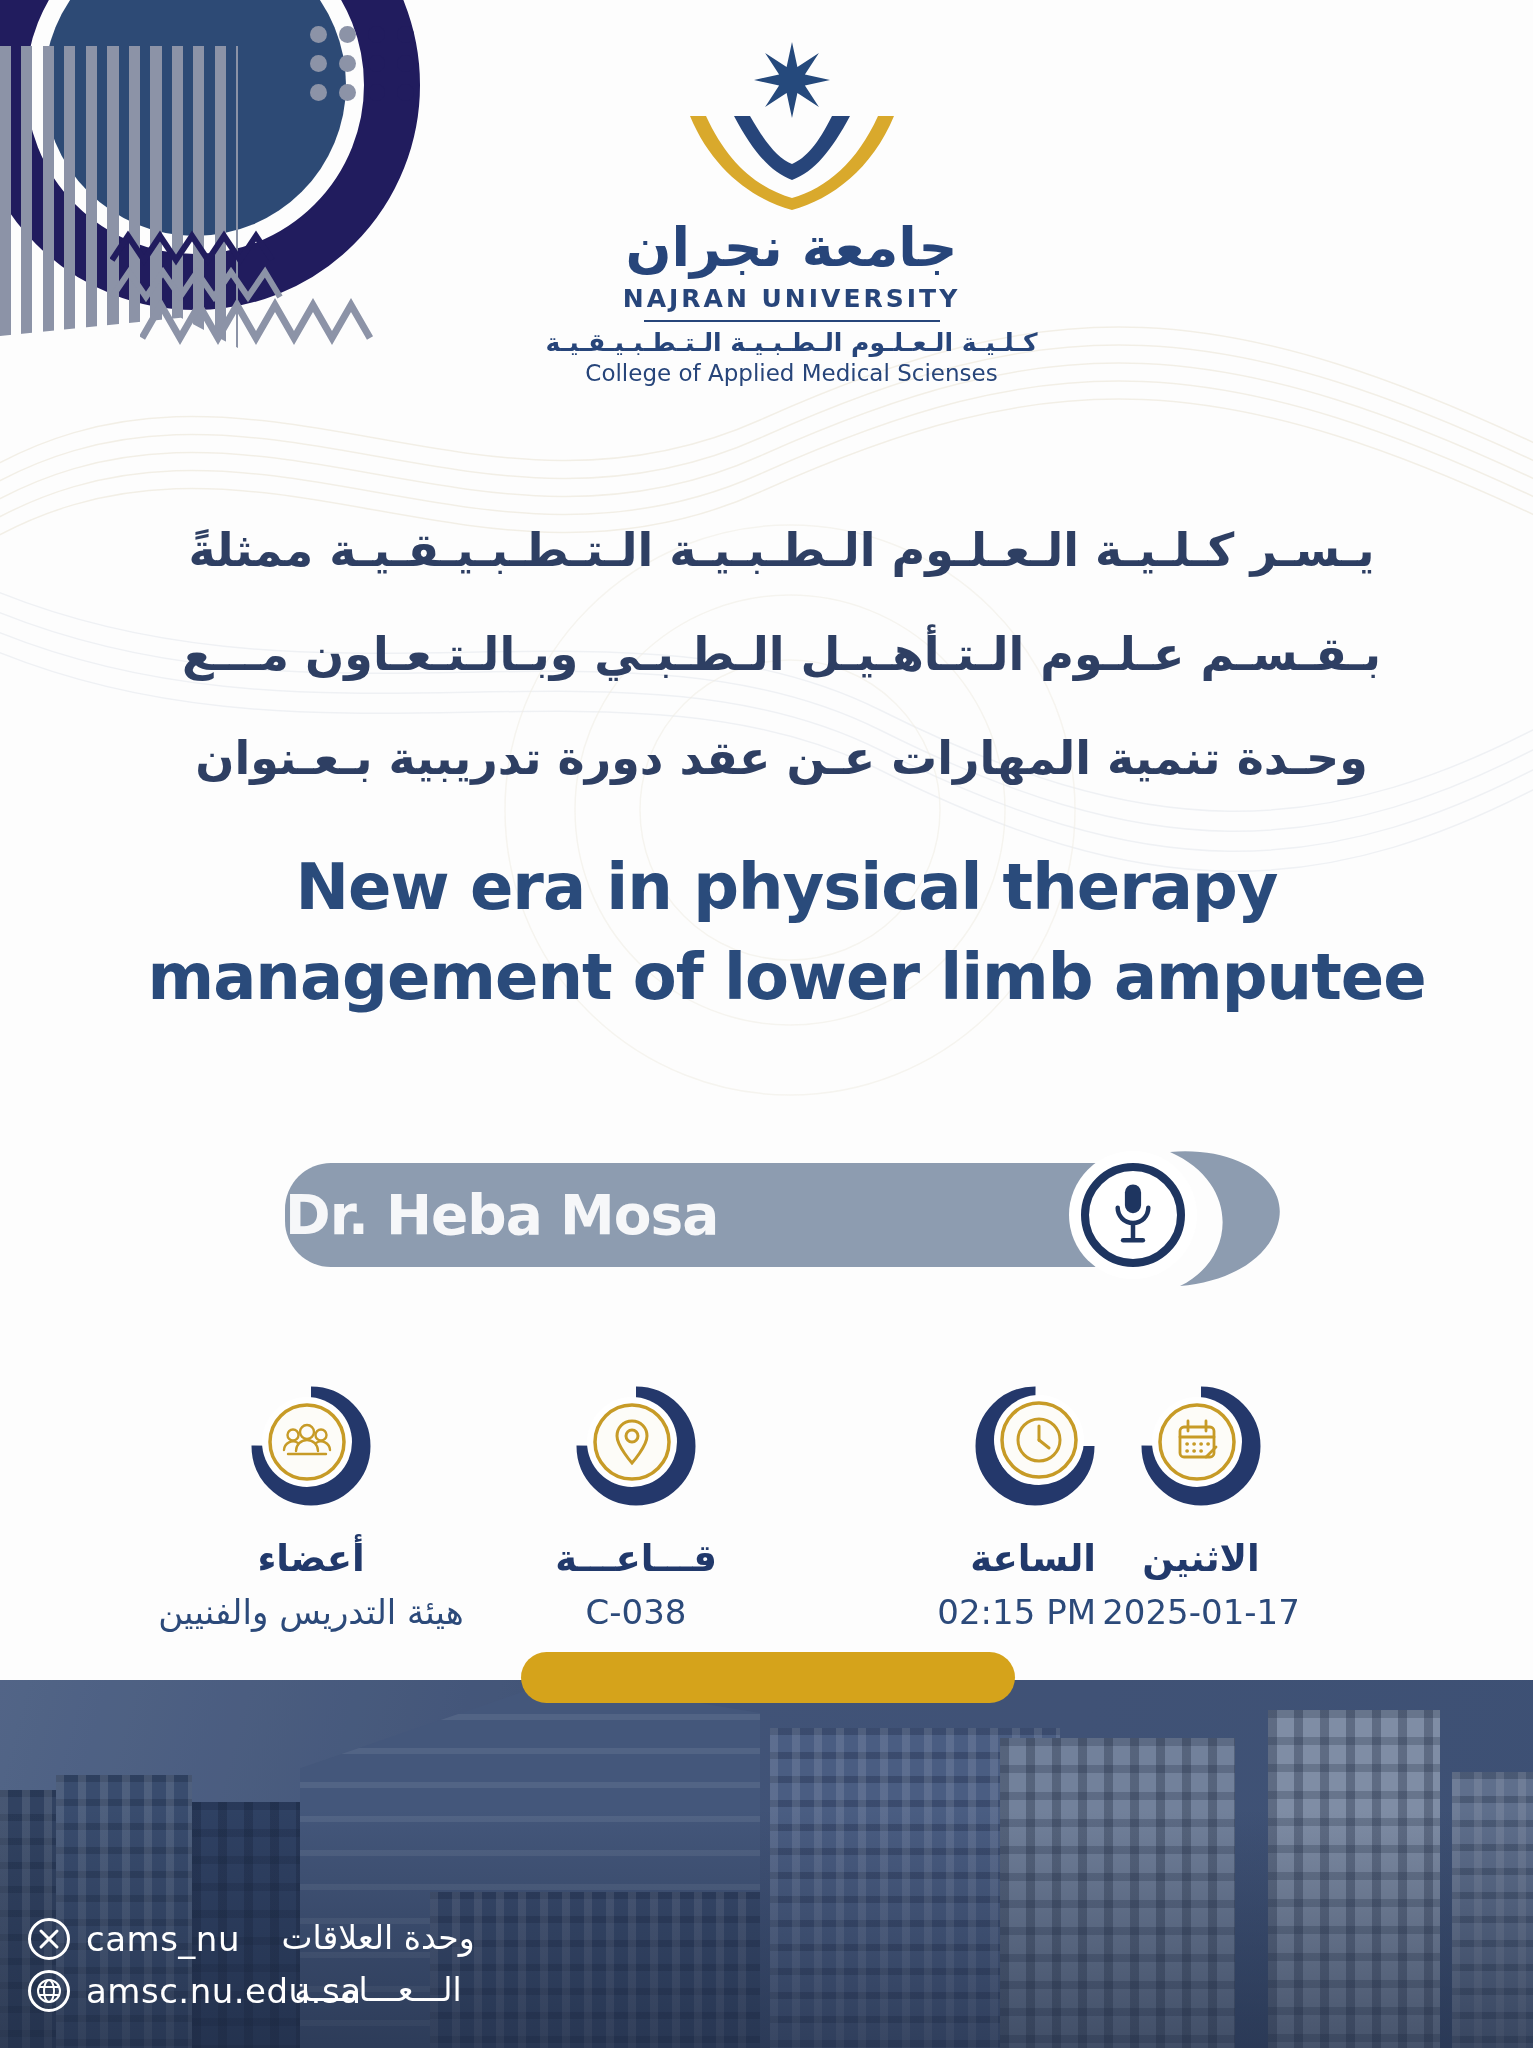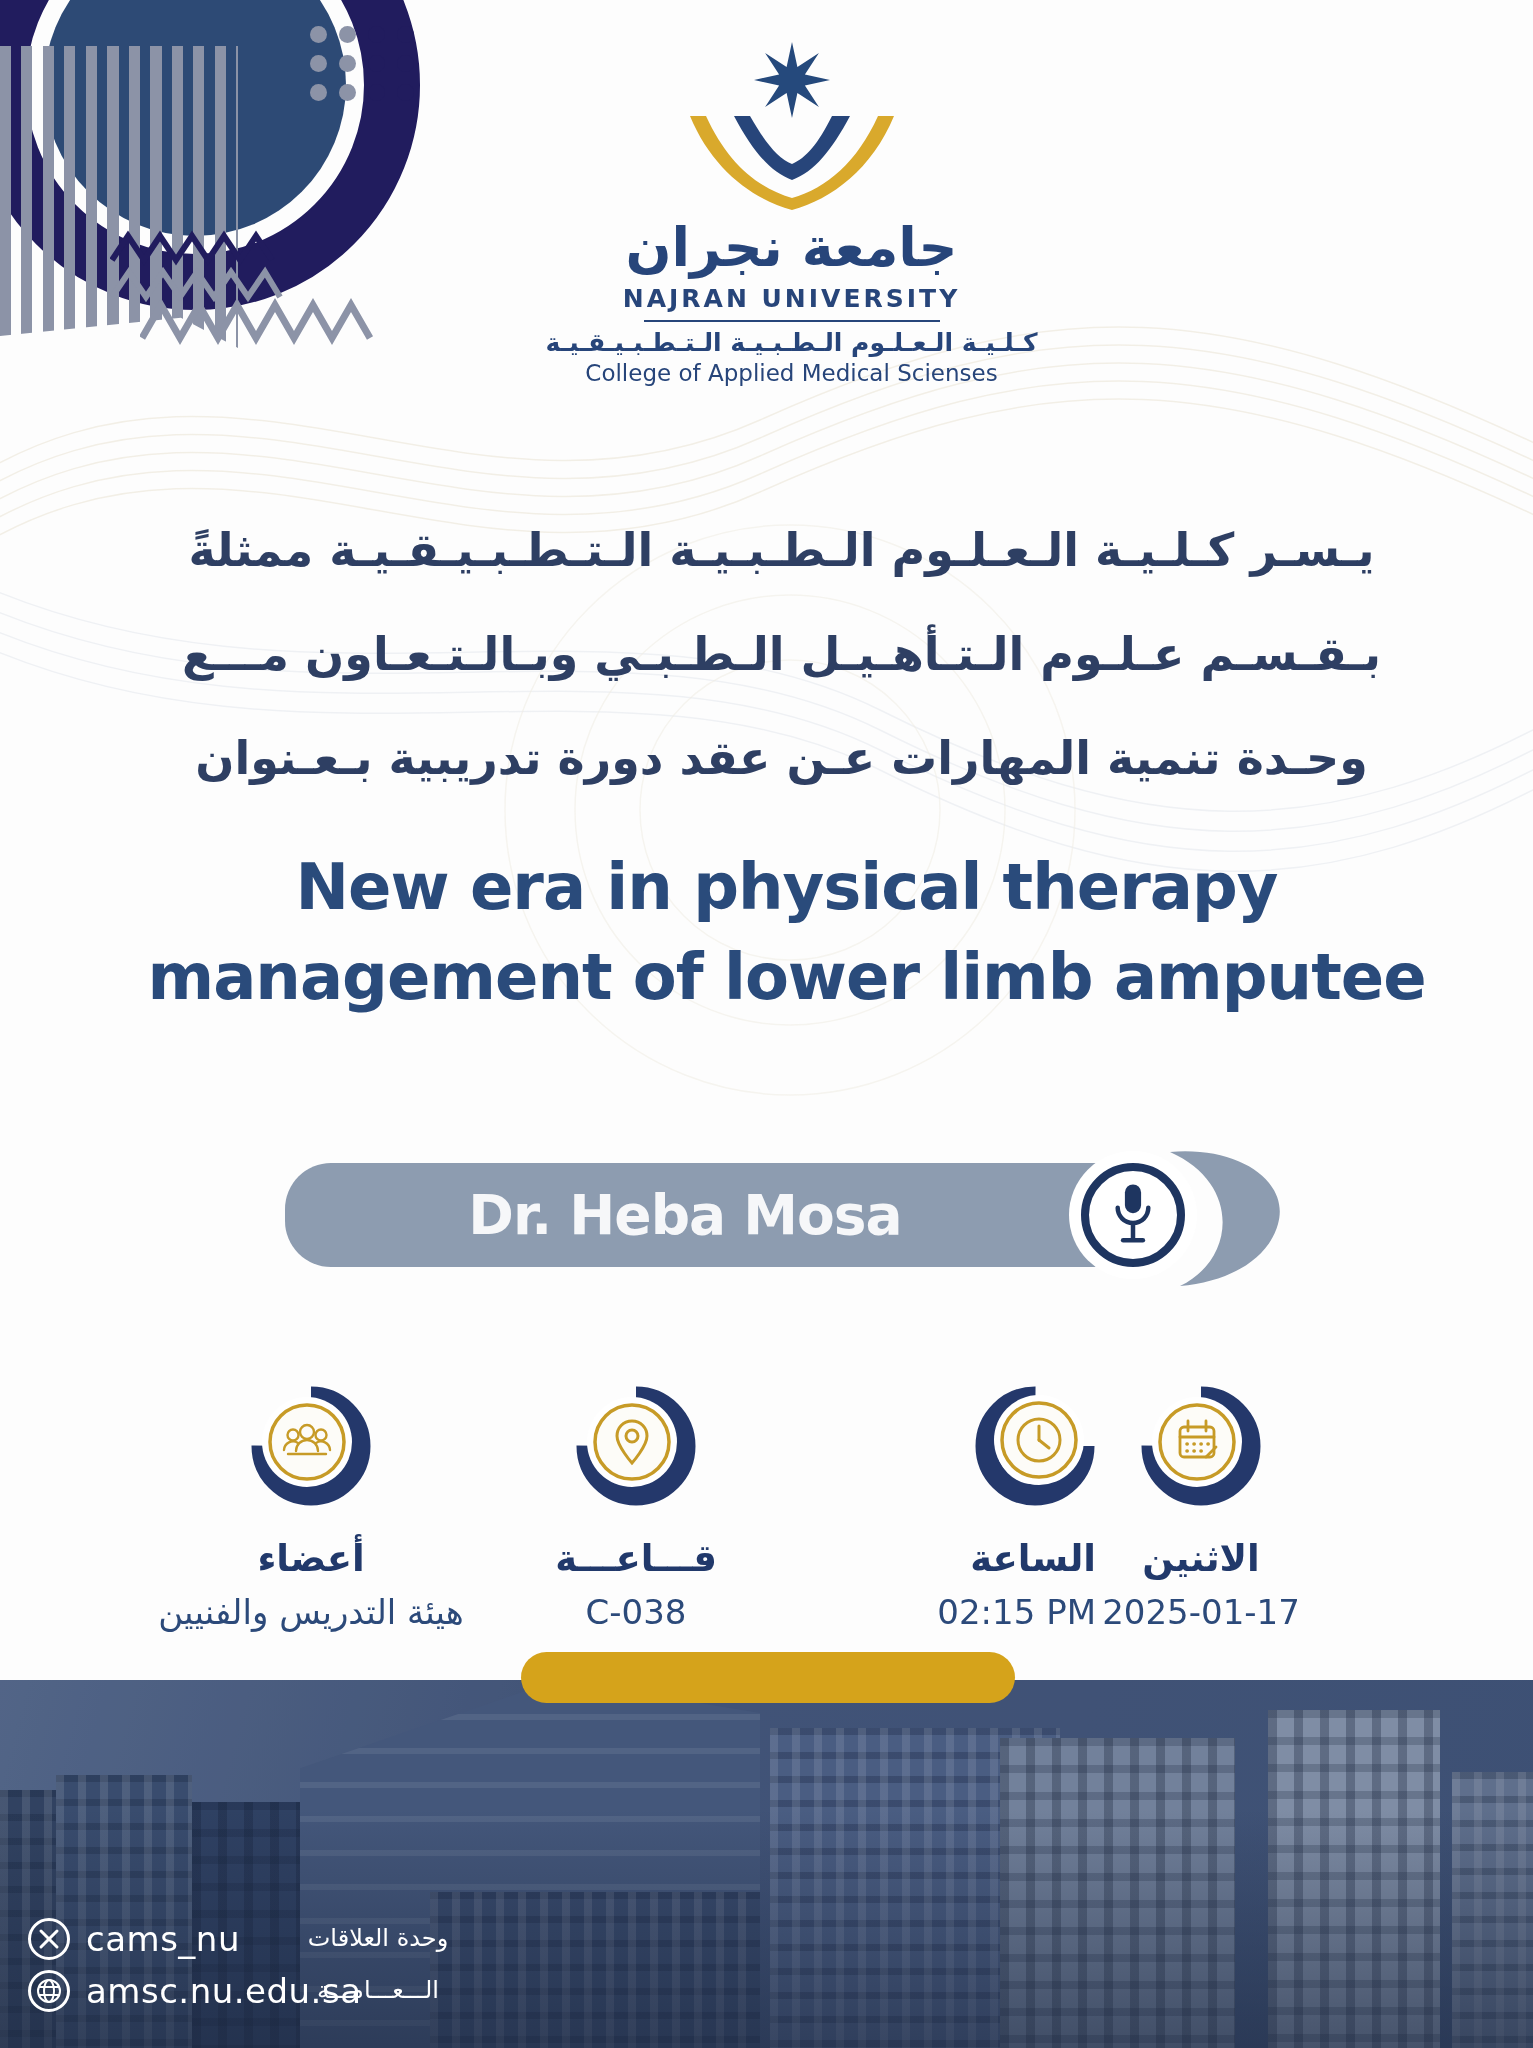--- a/index.html
+++ b/index.html
@@ -45,21 +45,21 @@
   .title{position:absolute;left:0;right:0;top:842px;text-align:center;z-index:2;
          transform:translateX(20px);color:#2a4b7b;font-weight:800;
          font-size:64px;line-height:90px;letter-spacing:-1px;}
 
   
   .banner{position:absolute;left:0;top:1146px;width:1533px;height:150px;z-index:3;}
   .banner-tail{position:absolute;left:1150px;top:0px;}
   .banner-pill{position:absolute;left:285px;top:17px;width:860px;height:104px;background:#8d9cb0;
                border-radius:46px 30px 30px 46px;}
   .banner-name{position:absolute;left:285px;top:17px;width:800px;height:104px;line-height:104px;
-               text-align:center;color:#f6f7f9;font-size:55px;font-weight:700;letter-spacing:-1px;}
+               color:#f6f7f9;font-size:55px;font-weight:700;letter-spacing:-1px;}
   .banner-circle{position:absolute;left:1069px;top:5px;width:128px;height:128px;border-radius:50%;
                  background:#ffffff;}
   .banner-circle-ring{position:absolute;left:12px;top:12px;width:104px;height:104px;border-radius:50%;
                  border:8px solid #1e3560;background:#ffffff;display:flex;align-items:center;justify-content:center;}
 
   
   .details{position:absolute;left:16px;top:1385px;width:1533px;height:270px;z-index:2;}
   .detail{position:absolute;top:0;width:360px;text-align:center;}
   .detail.d1{left:115px;} .detail.d2{left:440px;} .detail.d3{left:720px;text-align:right;} .detail.d4{left:1005px;}
   .d-icon{width:122px;height:122px;margin:0 auto;}
@@ -85,21 +85,21 @@
       repeating-linear-gradient(180deg,rgba(255,255,255,.10) 0 6px,transparent 6px 34px);}
   .bottom-shade{position:absolute;inset:0;
       background:linear-gradient(180deg,rgba(64,80,110,0) 35%,rgba(28,40,64,.58) 100%),
                  rgba(52,70,104,.22);}
   .social{position:absolute;left:28px;color:#ffffff;display:flex;align-items:center;gap:16px;}
   .social.row1{top:238px;} .social.row2{top:290px;}
   .social .txt{font-size:34px;font-weight:400;letter-spacing:.5px;}
   .icon-circle{width:42px;height:42px;border-radius:50%;border:3px solid #ffffff;
                display:flex;align-items:center;justify-content:center;flex:0 0 auto;}
   .unit{position:absolute;left:258px;top:232px;width:240px;text-align:center;color:#ffffff;}
-  .unit div{font-size:24px;font-weight:500;line-height:52px;}
+  .unit div{font-size:33px;font-weight:500;line-height:52px;}
 </style>
 </head>
 <body>
 
 <div id="page" data-interactable="false">
 
   <svg class="waves" width="1533" height="900" viewBox="0 0 1533 900" data-interactable="false">
     <defs>
       <path id="w1" d="M-30 230 C 240 60 470 300 760 170 S 1220 40 1570 210" fill="none"></path>
       <path id="w2" d="M-30 330 C 300 480 620 330 880 460 S 1320 600 1570 460" fill="none"></path>

